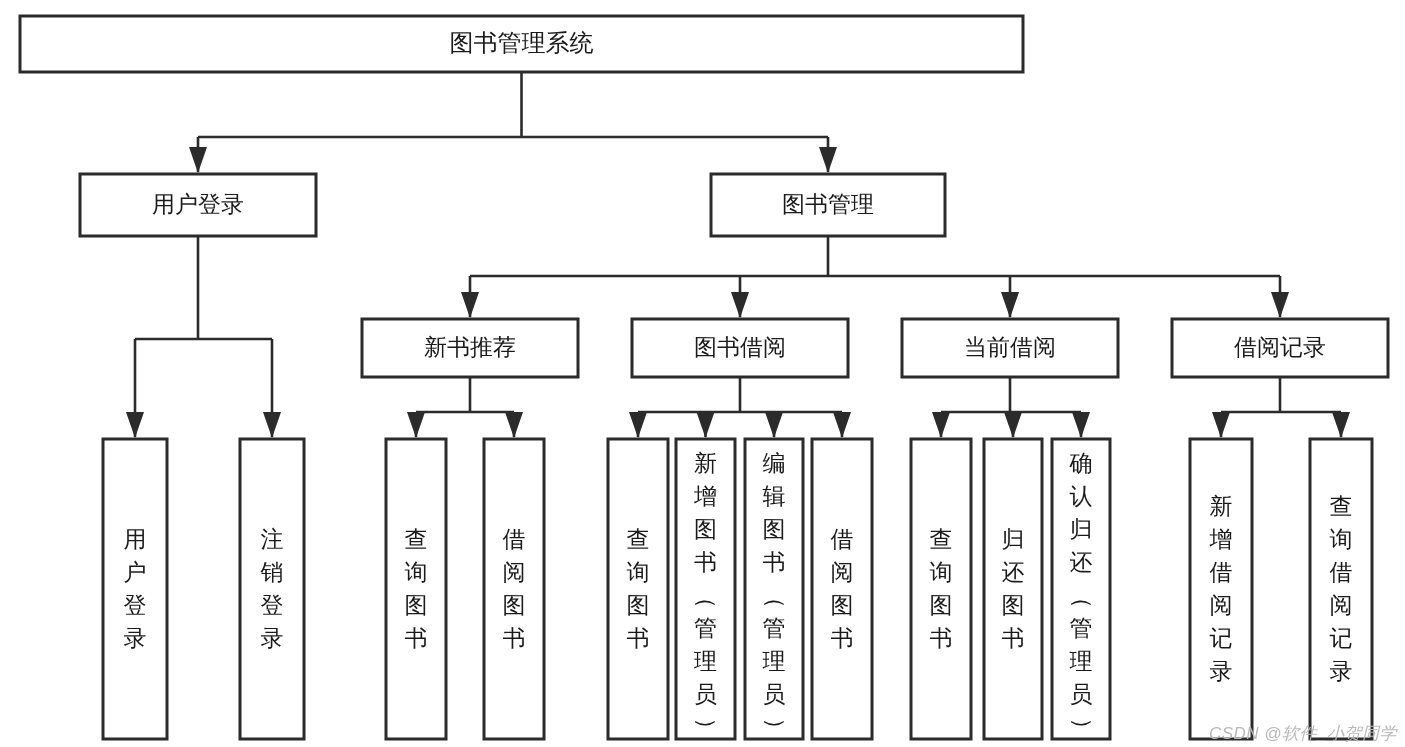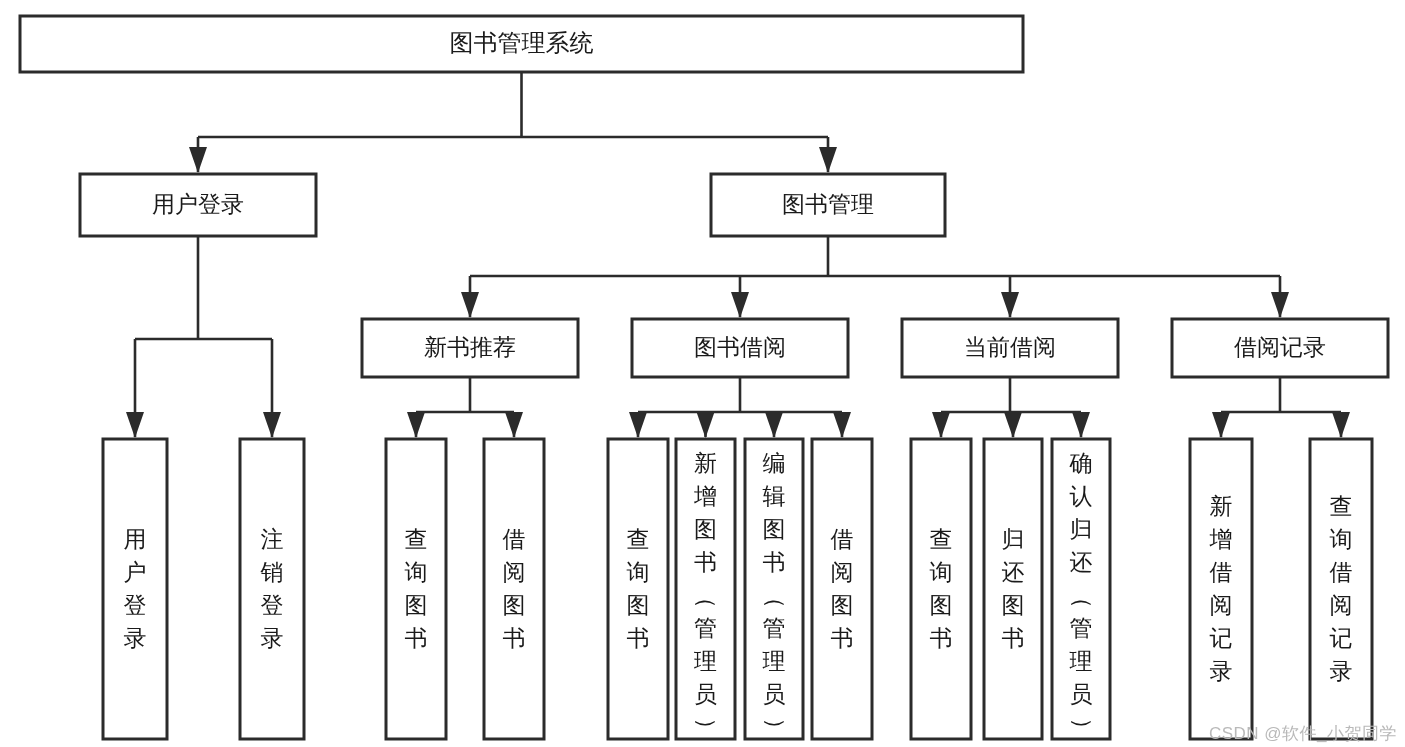--- a/index.html
+++ b/index.html
@@ -65,20 +65,21 @@
   .watermark {
     position: absolute;
     right: 8px;
     bottom: 6px;
     font-family: "Liberation Sans", "DejaVu Sans", sans-serif;
     font-size: 17px;
     color: #b9b9b9;
     letter-spacing: 0.5px;
     white-space: nowrap;
     user-select: none;
+    font-style: italic;
   }
 </style>
 </head>
 <body>
 
 <div id="diagram-root">
   <svg class="flow" viewBox="0 0 1405 747" xmlns="http://www.w3.org/2000/svg">
     <g id="connector-layer">
         <line x1="521.5" y1="68" x2="521.5" y2="133" class="conn"></line>
         <line x1="198" y1="133" x2="828" y2="133" class="conn"></line>

